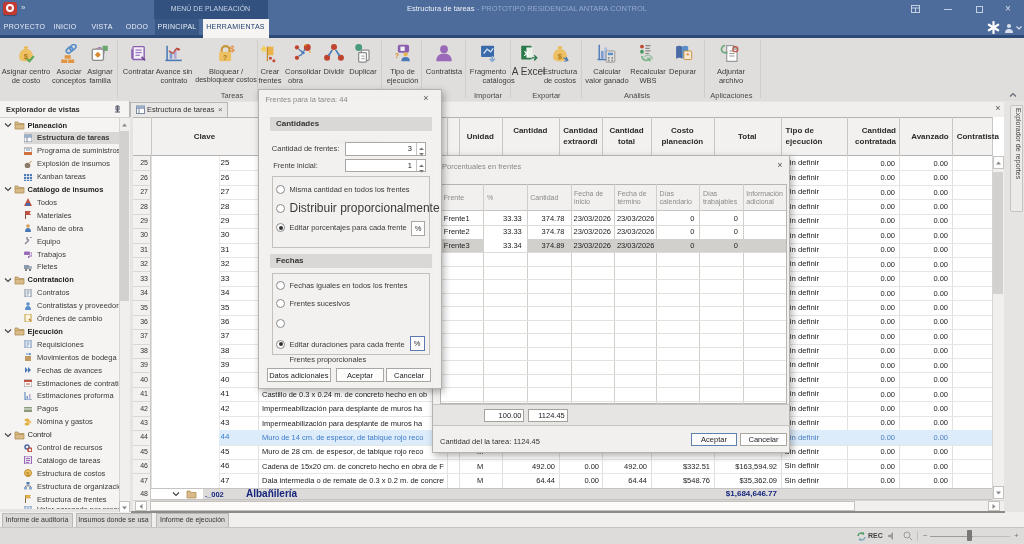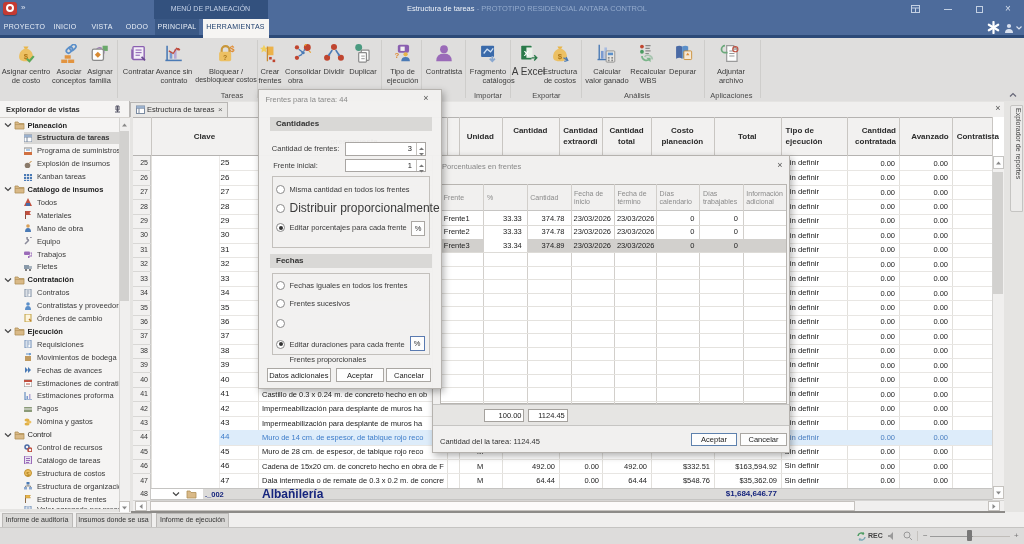--- a/index.html
+++ b/index.html
@@ -688,21 +688,21 @@
 <div class="tx" style="left:-252px;top:487px;width:400px;text-align:right;height:14px;line-height:14px;font-size:7px;color:#333;font-weight:normal;">48</div>
 <div class="ab" style="left:151px;top:488px;width:841px;height:12px;background:#fff;border-top:1px solid #c5c4c2;border-bottom:1px solid #c5c4c2;"></div>
 <div class="ab" style="left:203px;top:488px;width:789px;height:12px;background:#dcdbd9;border-top:1px solid #c5c4c2;border-bottom:1px solid #c5c4c2;"></div>
 <svg class="ab" style="left:172px;top:491px;" width="8" height="6" viewBox="0 0 8 6">
     <path d="M1 1.5 L4 4.5 L7 1.5" stroke="#444" stroke-width="1.2" fill="none"></path>
   </svg>
 <svg class="ab" style="left:186px;top:489px;" width="11" height="10" viewBox="0 0 11 10">
     <path d="M1 2 h3 l1 1.5 h5 v5.5 h-9Z" fill="#d9b987" stroke="#b08f55" stroke-width="0.8"></path>
   </svg>
 <div class="tx" style="left:205px;top:486.5px;height:15.0px;line-height:15.0px;font-size:7.5px;color:#16257d;font-weight:bold;">._002</div>
-<div class="tx" style="left:262px;top:486px;height:16px;line-height:16px;font-size:12px;color:#16257d;font-weight:bold;text-align:center;">Albañilería</div>
+<div class="tx" style="left:246px;top:486px;height:16px;line-height:16px;font-size:10px;color:#16257d;font-weight:bold;text-align:center;">Albañilería</div>
 <div class="tx" style="left:377px;top:486px;width:400px;text-align:right;height:16px;line-height:16px;font-size:8px;color:#16257d;font-weight:bold;">$1,684,646.77</div>
 <div class="ab" style="left:992px;top:156px;width:12px;height:344px;background:#f0efee;border-left:1px solid #d5d4d2;"></div>
 <div class="ab" style="left:992.5px;top:156px;width:11px;height:13px;background:#fdfdfd;border:1px solid #c5c4c2;"></div>
 <svg class="ab" style="left:995px;top:160px;" width="7" height="6" viewBox="0 0 7 6">
     <path d="M1 4.5 L3.5 1.5 L6 4.5Z" fill="#888"></path>
   </svg>
 <div class="ab" style="left:993px;top:172px;width:10px;height:122px;background:#d2d1cf;"></div>
 <div class="ab" style="left:992.5px;top:486px;width:11px;height:13px;background:#fdfdfd;border:1px solid #c5c2be;"></div>
 <svg class="ab" style="left:995px;top:490px;" width="7" height="6" viewBox="0 0 7 6">
     <path d="M1 1.5 L3.5 4.5 L6 1.5Z" fill="#888"></path>

